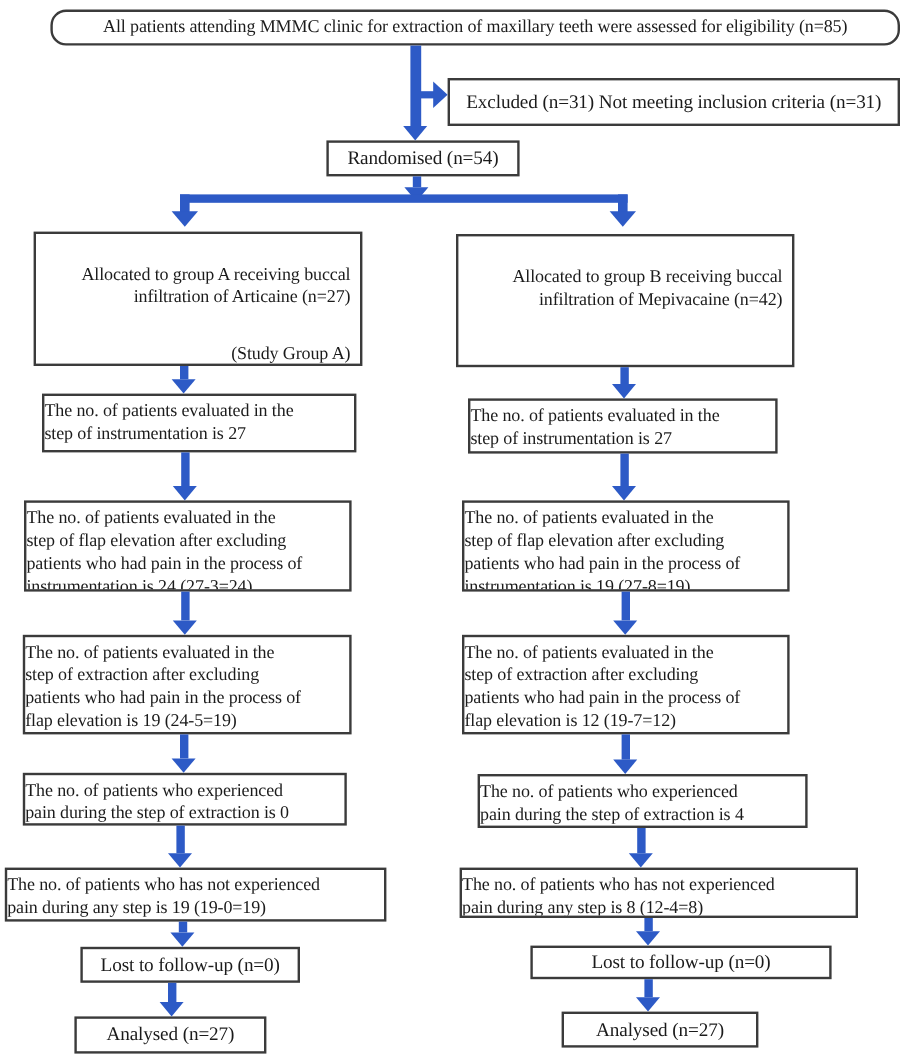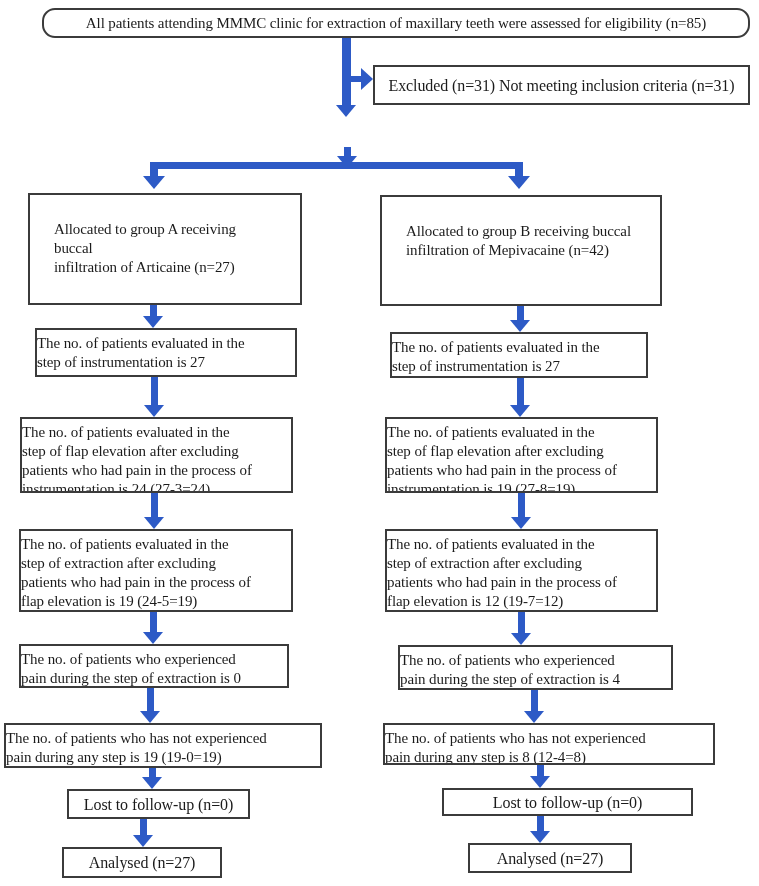--- a/index.html
+++ b/index.html
@@ -17,21 +17,21 @@
   .box{
     position:absolute;box-sizing:border-box;border:2px solid var(--border);
     background:#fff;font-size:15px;line-height:19px;white-space:pre-line;
     overflow:hidden;letter-spacing:-0.1px;
   }
   .pad{padding:4px 8px 2px 0;}
   .ctr{display:flex;align-items:center;justify-content:center;text-align:center;white-space:nowrap;}
   .b16{font-size:16px;}
   .para{margin:0 0 9px 0;}
   .para:last-child{margin-bottom:0;}
-  .alloc{padding:6px 24px;}
+  .alloc{padding:6px 8px;text-align:right;}
 
   
   .varrow{position:absolute;width:20px;display:flex;flex-direction:column;align-items:center;}
   .varrow .sh{width:7px;flex:1 1 auto;background:var(--blue);}
   .varrow .hd{width:0;height:0;flex:0 0 auto;
     border-left:10px solid transparent;border-right:10px solid transparent;
     border-top:12px solid var(--blue);}
   .thick .sh{width:9px;}
 
   .hseg,.vseg{position:absolute;background:var(--blue);}
@@ -48,20 +48,23 @@
 <div class="stage">
 
   <div class="box ctr" style="left:42px;top:8px;width:708px;height:30px;border-radius:13px;">
     <span>All patients attending MMMC clinic for extraction of maxillary teeth were assessed for eligibility (n=85)</span>
   </div>
 
   <div class="box ctr b16" style="left:373px;top:65px;width:377px;height:40px;">
     <span>Excluded (n=31) Not meeting inclusion criteria (n=31)</span>
   </div>
 
+  <div class="box ctr b16" style="left:272px;top:117px;width:161px;height:30px;">
+    <span>Randomised (n=54)</span>
+  </div>
 
   <div class="box alloc" style="left:28px;top:193px;width:274px;height:112px;">
     <div class="para">Allocated to group A receiving buccal
 infiltration of Articaine (n=27)</div>
     <div class="para">(Study Group A)</div>
     
   </div>
 
   <div class="box alloc" style="left:380px;top:195px;width:282px;height:111px;">
     <div class="para">Allocated to group B receiving buccal

